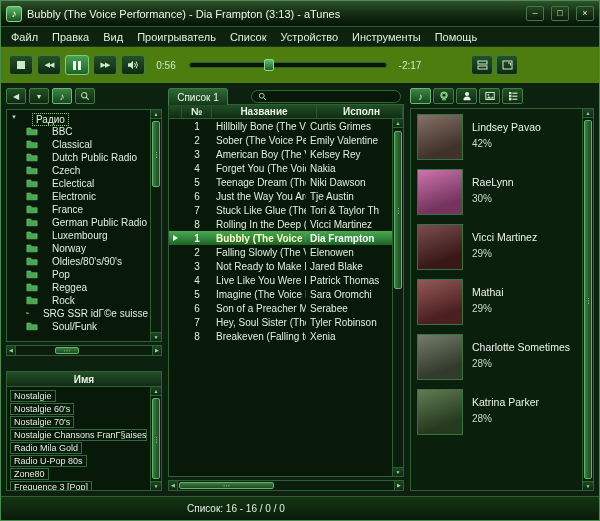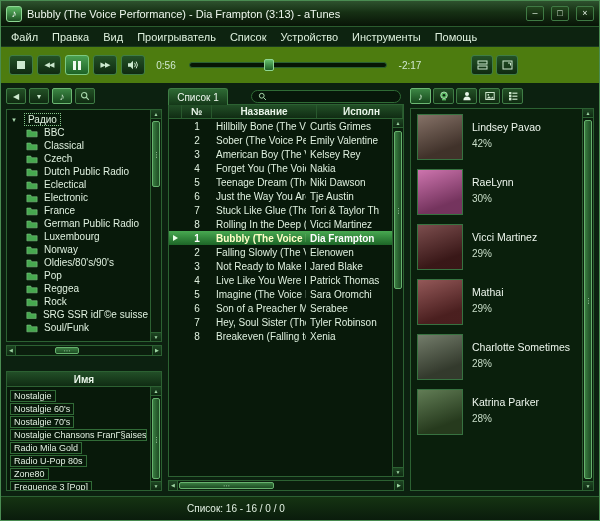--- a/index.html
+++ b/index.html
@@ -38,21 +38,21 @@
 .center-panel{flex:1;min-width:0}
 .right-panel{width:184px;flex:none}
 
 
 .mini-toolbar{height:18px;display:flex;gap:3px;margin-bottom:3px;flex:none}
 .sm-btn{width:20px;height:16px;display:flex;align-items:center;justify-content:center;background:linear-gradient(#235126,#0f2a11);border:1px solid #3f7d45;border-radius:2px;color:#cde9cf;font-size:8px}
 .sm-btn.active{background:linear-gradient(#3c8644,#17491d);border-color:#6cb873}
 
 
 .tree{position:relative;height:233px;flex:none;background:#08190a;border:1px solid #2c6132;overflow:hidden;padding:3px 13px 2px 3px}
-.tree-row{height:13px;display:flex;align-items:center;gap:6px;font-size:10px;color:#dff0df;white-space:nowrap;overflow:hidden}
+.tree-row{height:13px;display:flex;gap:14px;font-size:10px;color:#dff0df;white-space:nowrap;overflow:hidden}
 .expander{font-size:7px;color:#a9d8ad;width:8px;text-align:center}
 .root-label{border:1px dotted #88c88e;padding:0 3px}
 .tree-item{padding-left:16px}
 
 
 .vscroll{position:absolute;top:0;right:0;bottom:0;width:11px;background:#0b1e0d;border-left:1px solid #2c6132}
 .sb-arrow{position:absolute;left:0;right:0;height:9px;font-size:5px;color:#9fd6a4;text-align:center;line-height:9px;background:linear-gradient(#1d4522,#0f2a12)}
 .sb-arrow.up{top:0;border-bottom:1px solid #2c6132}
 .sb-arrow.down{bottom:0;border-top:1px solid #2c6132}
 .sb-thumb{position:absolute;left:1px;right:1px;background:linear-gradient(90deg,#3a7d41,#1d4b23);border:1px solid #67b16e;border-radius:2px}
@@ -206,28 +206,28 @@
             <svg width="12" height="10" viewBox="0 0 14 11">
               <path d="M1 10 L1 2 L5.5 2 L6.5 4 L13 4 L13 10 Z" fill="#46a84f" stroke="#8fd494" stroke-width="0.6"></path>
             </svg>
             <span class="tree-label">Classical</span>
           </div>
 
           <div class="tree-row tree-item">
             <svg width="12" height="10" viewBox="0 0 14 11">
               <path d="M1 10 L1 2 L5.5 2 L6.5 4 L13 4 L13 10 Z" fill="#46a84f" stroke="#8fd494" stroke-width="0.6"></path>
             </svg>
+            <span class="tree-label">Dutch Public Radio</span>
+          </div>
+
+          <div class="tree-row tree-item">
+            <svg width="12" height="10" viewBox="0 0 14 11">
+              <path d="M1 10 L1 2 L5.5 2 L6.5 4 L13 4 L13 10 Z" fill="#46a84f" stroke="#8fd494" stroke-width="0.6"></path>
+            </svg>
             <span class="tree-label">Czech</span>
-          </div>
-
-          <div class="tree-row tree-item">
-            <svg width="12" height="10" viewBox="0 0 14 11">
-              <path d="M1 10 L1 2 L5.5 2 L6.5 4 L13 4 L13 10 Z" fill="#46a84f" stroke="#8fd494" stroke-width="0.6"></path>
-            </svg>
-            <span class="tree-label">Dutch Public Radio</span>
           </div>
 
           <div class="tree-row tree-item">
             <svg width="12" height="10" viewBox="0 0 14 11">
               <path d="M1 10 L1 2 L5.5 2 L6.5 4 L13 4 L13 10 Z" fill="#46a84f" stroke="#8fd494" stroke-width="0.6"></path>
             </svg>
             <span class="tree-label">Eclectical</span>
           </div>
 
           <div class="tree-row tree-item">

